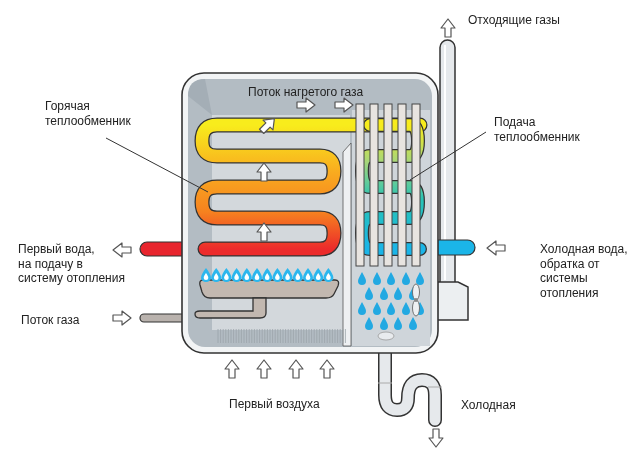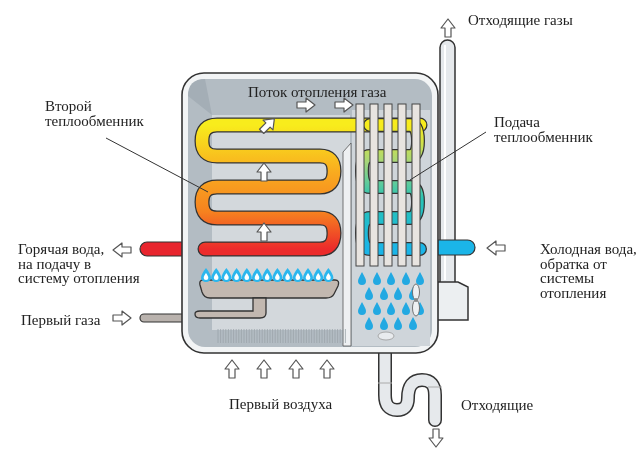--- a/index.html
+++ b/index.html
@@ -1,18 +1,18 @@
 <!DOCTYPE html>
 <html><head>
 <meta charset="utf-8">
 <style>
   html, body { margin:0; padding:0; background:#ffffff; }
   body { width:640px; height:455px; overflow:hidden; position:relative; font-family:"Liberation Sans", sans-serif; }
   svg { position:absolute; left:0; top:0; }
-  .lbl { position:absolute; font-family:Liberation Serif, serif; font-size:15px; line-height:14.5px; color:#222; white-space:pre-line; }
+  .lbl { position:absolute; font-family:Liberation Sans, sans-serif; font-size:12px; line-height:14.5px; color:#222; white-space:pre-line; }
 </style>
 </head>
 <body>
 
 <svg width="640" height="455" viewBox="0 0 640 455">
   <defs>
     <linearGradient id="coilGrad" x1="0" y1="0" x2="0" y2="1">
       <stop offset="0" stop-color="#f8ec1c"></stop>
       <stop offset="0.4" stop-color="#f9a81f"></stop>
       <stop offset="0.7" stop-color="#f6821f"></stop>
@@ -234,27 +234,27 @@
       <use href="#arrUp"></use>
     </g>
   <g transform="translate(327,369)">
       <use href="#arrUp"></use>
     </g>
 
   <line x1="106" y1="138" x2="208" y2="192" stroke="#333" stroke-width="1"></line>
   <line x1="486" y1="132" x2="410" y2="180" stroke="#333" stroke-width="1"></line>
 </svg>
 
-<div class="lbl" style="left:248px;top:85px;">Поток отопления газа</div>
+<div class="lbl" style="left:248px;top:85px;">Поток нагретого газа</div>
 <div class="lbl" style="left:468px;top:13px;">Отходящие газы</div>
-<div class="lbl" style="left:45px;top:99px;">Второй
+<div class="lbl" style="left:45px;top:99px;">Горячая
 теплообменник</div>
 <div class="lbl" style="left:494px;top:115px;">Подача
 теплообменник</div>
-<div class="lbl" style="left:18px;top:242px;">Горячая вода,
+<div class="lbl" style="left:18px;top:242px;">Первый вода,
 на подачу в
 систему отопления</div>
 <div class="lbl" style="left:540px;top:242px;">Холодная вода,
 обратка от системы
 отопления</div>
-<div class="lbl" style="left:21px;top:313px;">Первый газа</div>
+<div class="lbl" style="left:21px;top:313px;">Поток газа</div>
 <div class="lbl" style="left:229px;top:397px;">Первый воздуха</div>
-<div class="lbl" style="left:461px;top:398px;">Отходящие</div>
+<div class="lbl" style="left:461px;top:398px;">Холодная</div>
 
 </body></html>

